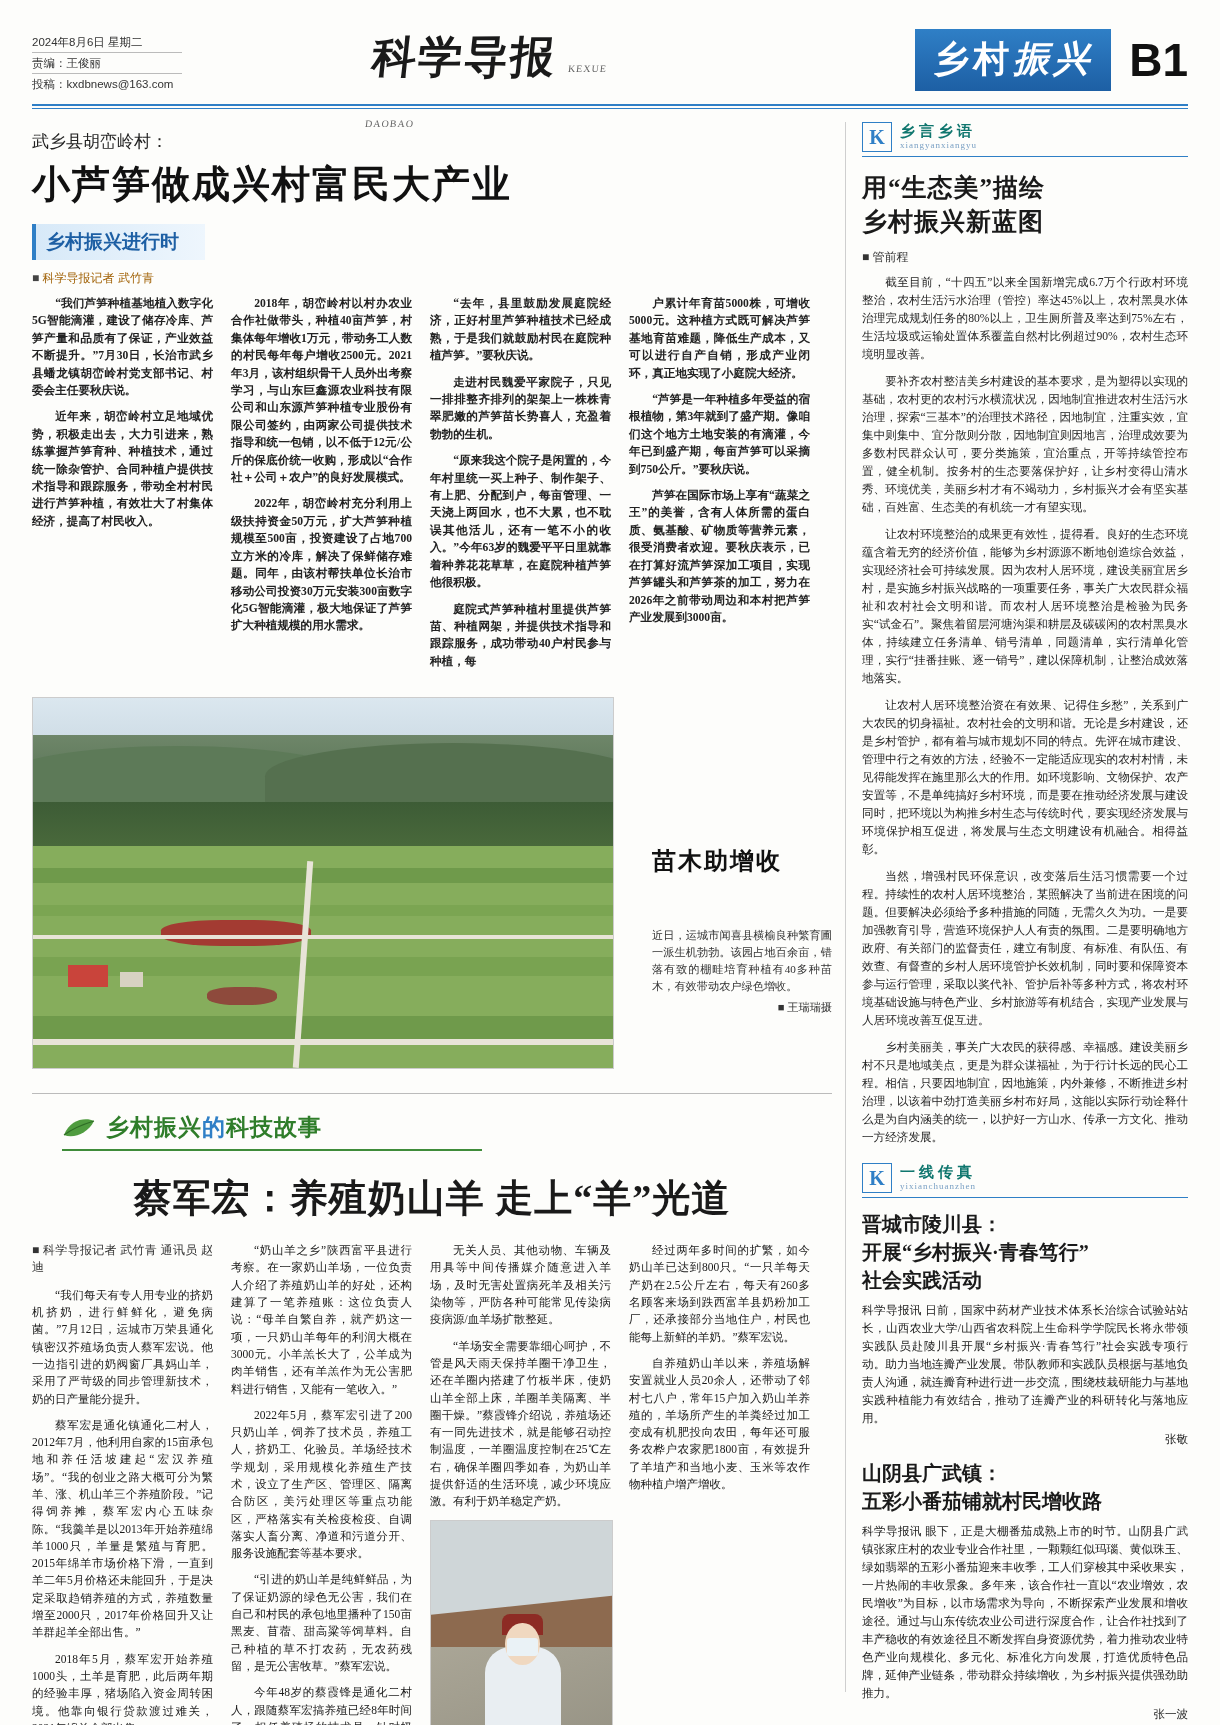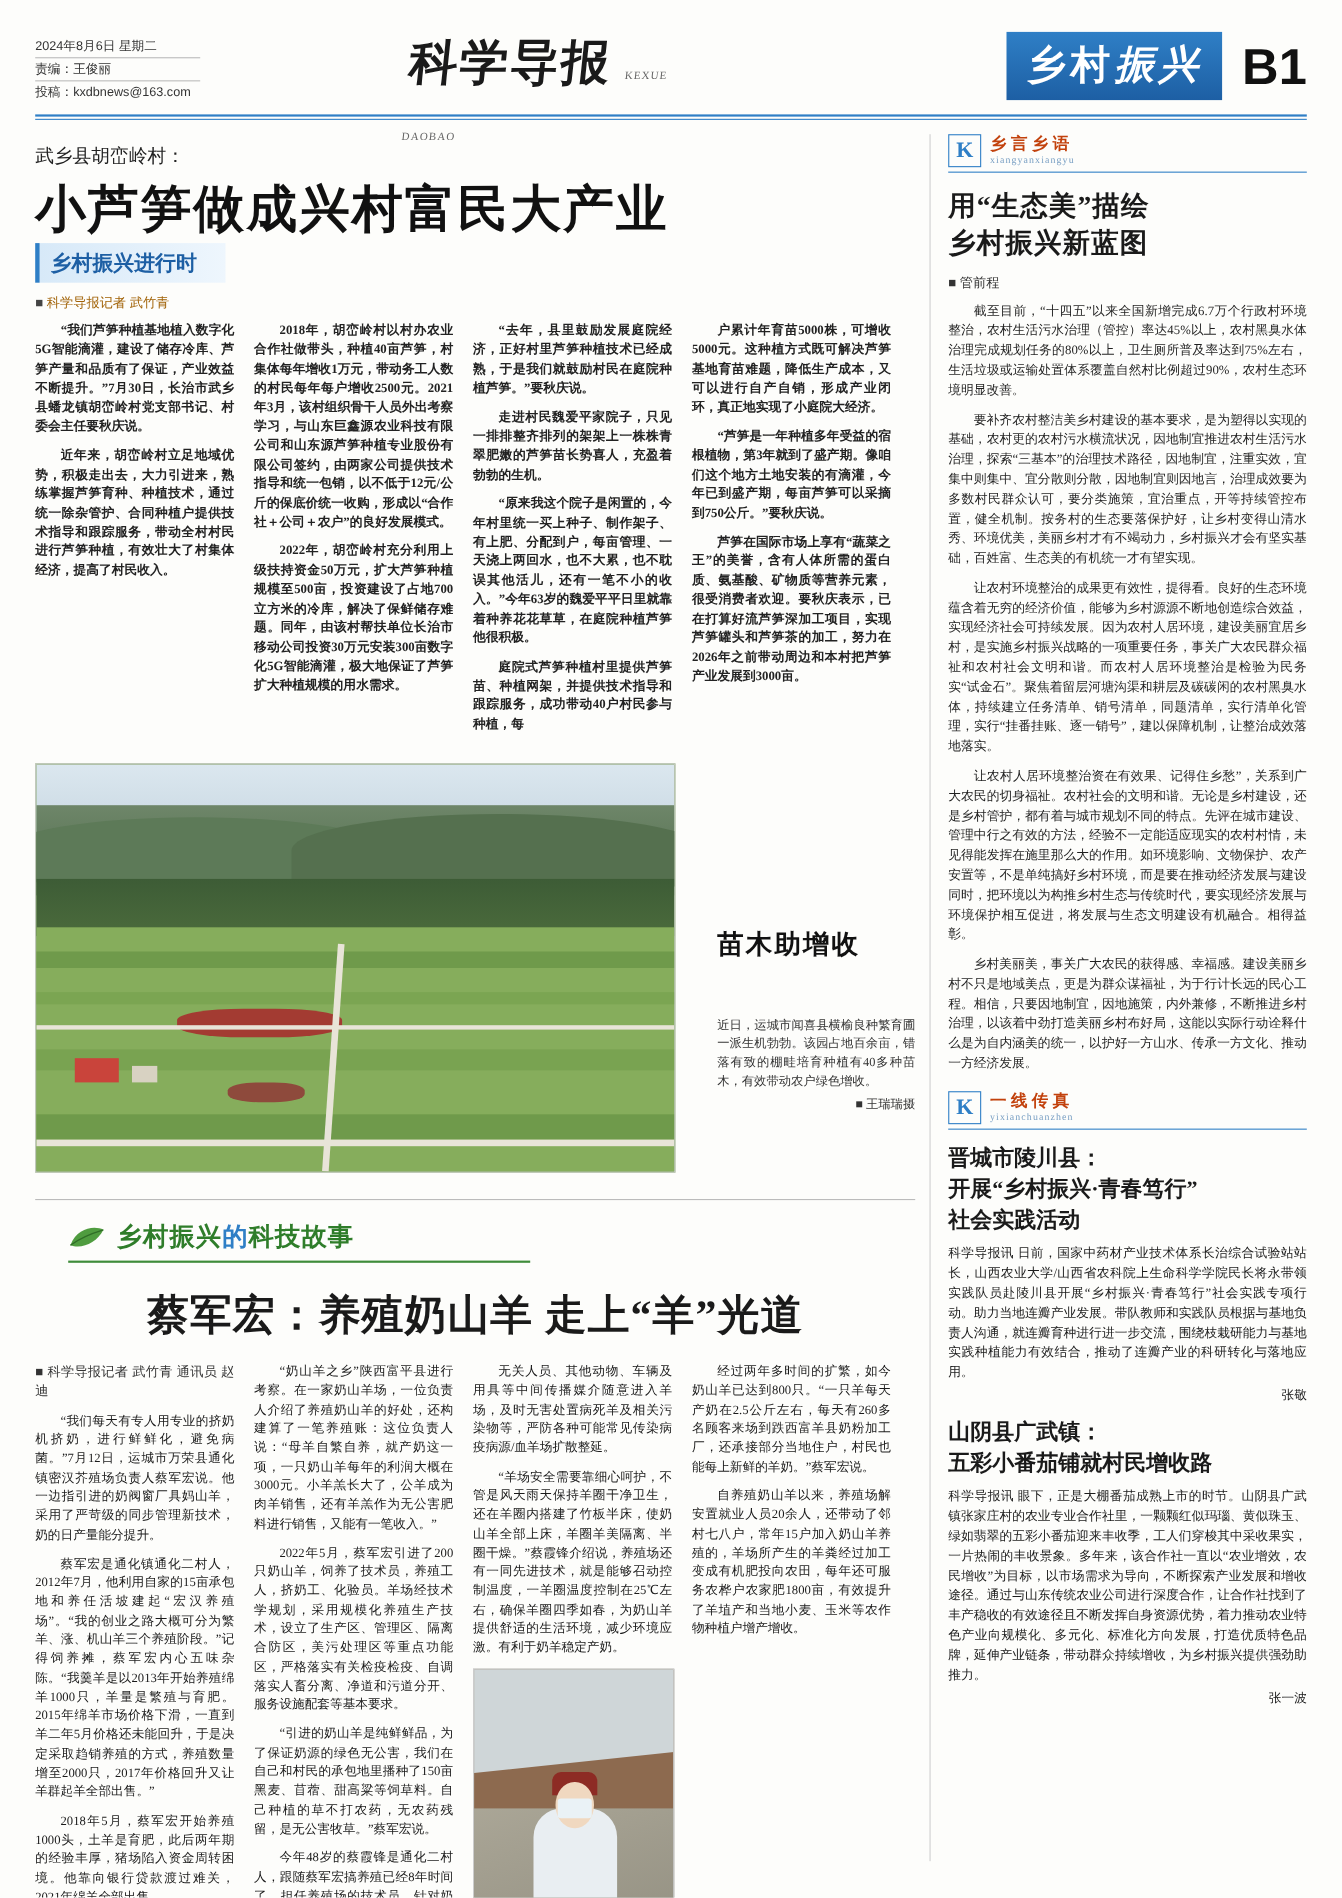--- a/index.html
+++ b/index.html
@@ -30,21 +30,21 @@
   .mh-rule{position:absolute;left:32px;top:104px;width:1156px;height:0;border-top:2px solid #2f7fc6;}
   .mh-rule2{position:absolute;left:32px;top:108px;width:1156px;height:0;border-top:1px solid #2f7fc6;}
 
   
   .left-col{position:absolute;left:32px;top:122px;width:800px;}
   .right-col{position:absolute;left:862px;top:122px;width:326px;}
   .vsep{position:absolute;left:845px;top:122px;width:0;height:1570px;border-left:1px solid #cfcfcf;}
 
   
   .kicker{font-size:17px;color:#222;margin:8px 0 2px 0;font-family:"Liberation Serif",serif;}
-  .headline{font-size:46px;font-weight:bold;letter-spacing:2px;margin:6px 0 0 0;color:#111;}
+  .headline{font-size:38px;font-weight:bold;letter-spacing:2px;margin:6px 0 14px 0;color:#111;}
   .tag-box{display:inline-block;background:linear-gradient(90deg,#d7e9f8,#eef6fd);
     border-left:4px solid #2f7fc6;padding:5px 26px 5px 10px;font-size:19px;font-weight:bold;color:#1d5fa4;}
   .byline{font-size:12px;color:#a16207;margin:10px 0 8px 0;font-family:"Liberation Sans",sans-serif;}
   .byline:before{content:"■ ";color:#444;}
 
   .lead-cols{display:flex;gap:18px;margin-top:6px;}
   .lc{width:181px;font-size:11.6px;line-height:17.4px;text-align:justify;color:#222;font-weight:bold;}
   .lc p{margin:0 0 9px 0;text-indent:2em;}
 
   
@@ -87,21 +87,21 @@
   .s2-photo .man-head{position:absolute;left:41%;top:34%;width:19%;height:14%;background:#f0d8c0;border-radius:50%;}
   .s2-photo .cap{position:absolute;left:39%;top:31%;width:23%;height:7%;background:#8d2b24;border-radius:8px 8px 0 0;}
   .s2-photo .mask{position:absolute;left:42%;top:39%;width:17%;height:6%;background:#eaf2f6;border-radius:3px;}
 
   
   .rc-sec{margin-bottom:10px;}
   .rc-head{display:flex;align-items:center;gap:8px;border-bottom:1px solid #2f7fc6;padding-bottom:4px;}
   .rc-k{width:28px;height:28px;border:1px solid #2f7fc6;color:#2f7fc6;font-weight:bold;font-size:20px;
     display:flex;align-items:center;justify-content:center;font-family:"Liberation Serif",serif;}
   .rc-k-title{line-height:1.15;}
-  .rc-k-cn{font-size:15px;font-weight:bold;color:#c2410c;letter-spacing:4px;}
+  .rc-k-cn{font-size:15px;font-weight:bold;color:#0f766e;letter-spacing:4px;}
   .rc-k-py{font-size:9px;color:#7aa0c4;letter-spacing:1px;}
   .rc-title{font-size:25px;font-weight:bold;line-height:34px;margin:14px 0 10px 0;letter-spacing:1px;}
   .rc-author{font-size:12px;color:#333;font-family:"Liberation Sans",sans-serif;margin-bottom:8px;}
   .rc-author:before{content:"■ ";}
   .rc-body{font-size:11.6px;line-height:18px;text-align:justify;color:#1f1f1f;}
   .rc-body p{margin:0 0 9px 0;text-indent:2em;}
   .rc-sign{text-align:right;font-size:11.5px;margin-top:4px;}
   .rc-sub{font-size:20px;font-weight:bold;line-height:28px;margin:12px 0 8px 0;}
   .rc-lead{font-size:11.6px;line-height:18px;text-align:justify;}
   .rc-lead .src{font-weight:normal;}
@@ -258,20 +258,21 @@
         </div>
       </div>
       <div class="rc-title" style="white-space:pre-line;">用“生态美”描绘
 乡村振兴新蓝图</div>
       <div class="rc-author">管前程</div>
       <div class="rc-body">
         <p>截至目前，“十四五”以来全国新增完成6.7万个行政村环境整治，农村生活污水治理（管控）率达45%以上，农村黑臭水体治理完成规划任务的80%以上，卫生厕所普及率达到75%左右，生活垃圾或运输处置体系覆盖自然村比例超过90%，农村生态环境明显改善。</p>
         <p>要补齐农村整洁美乡村建设的基本要求，是为塑得以实现的基础，农村更的农村污水横流状况，因地制宜推进农村生活污水治理，探索“三基本”的治理技术路径，因地制宜，注重实效，宜集中则集中、宜分散则分散，因地制宜则因地言，治理成效要为多数村民群众认可，要分类施策，宜治重点，开等持续管控布置，健全机制。按务村的生态要落保护好，让乡村变得山清水秀、环境优美，美丽乡村才有不竭动力，乡村振兴才会有坚实基础，百姓富、生态美的有机统一才有望实现。</p>
         <p>让农村环境整治的成果更有效性，提得看。良好的生态环境蕴含着无穷的经济价值，能够为乡村源源不断地创造综合效益，实现经济社会可持续发展。因为农村人居环境，建设美丽宜居乡村，是实施乡村振兴战略的一项重要任务，事关广大农民群众福祉和农村社会文明和谐。而农村人居环境整治是检验为民务实“试金石”。聚焦着留层河塘沟渠和耕层及碳碳闲的农村黑臭水体，持续建立任务清单、销号清单，同题清单，实行清单化管理，实行“挂番挂账、逐一销号”，建以保障机制，让整治成效落地落实。</p>
         <p>让农村人居环境整治资在有效果、记得住乡愁”，关系到广大农民的切身福祉。农村社会的文明和谐。无论是乡村建设，还是乡村管护，都有着与城市规划不同的特点。先评在城市建设、管理中行之有效的方法，经验不一定能适应现实的农村村情，未见得能发挥在施里那么大的作用。如环境影响、文物保护、农产安置等，不是单纯搞好乡村环境，而是要在推动经济发展与建设同时，把环境以为构推乡村生态与传统时代，要实现经济发展与环境保护相互促进，将发展与生态文明建设有机融合。相得益彰。</p>
+        <p>当然，增强村民环保意识，改变落后生活习惯需要一个过程。持续性的农村人居环境整治，某照解决了当前进在困境的问题。但要解决必须给予多种措施的同随，无需久久为功。一是要加强教育引导，营造环境保护人人有责的氛围。二是要明确地方政府、有关部门的监督责任，建立有制度、有标准、有队伍、有效查、有督查的乡村人居环境管护长效机制，同时要和保障资本参与运行管理，采取以奖代补、管护后补等多种方式，将农村环境基础设施与特色产业、乡村旅游等有机结合，实现产业发展与人居环境改善互促互进。</p>
         <p>乡村美丽美，事关广大农民的获得感、幸福感。建设美丽乡村不只是地域美点，更是为群众谋福祉，为于行计长远的民心工程。相信，只要因地制宜，因地施策，内外兼修，不断推进乡村治理，以该着中劲打造美丽乡村布好局，这能以实际行动诠释什么是为自内涵美的统一，以护好一方山水、传承一方文化、推动一方经济发展。</p>
       </div>
     </div>
 
     <div class="rc-sec" style="margin-top:16px;">
       <div class="rc-head">
         <div class="rc-k">K</div>
         <div class="rc-k-title">
           <div class="rc-k-cn">一线传真</div>
           <div class="rc-k-py">yixianchuanzhen</div>

